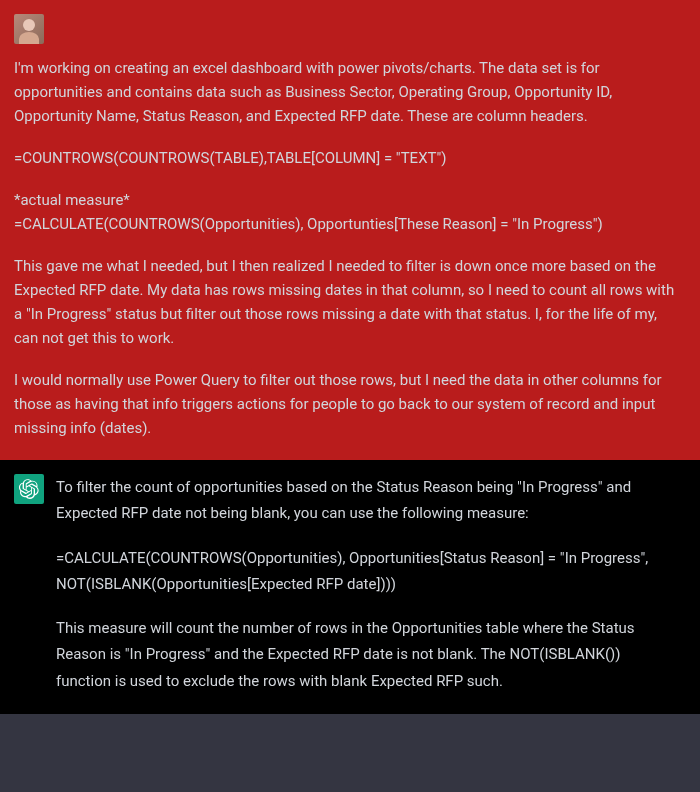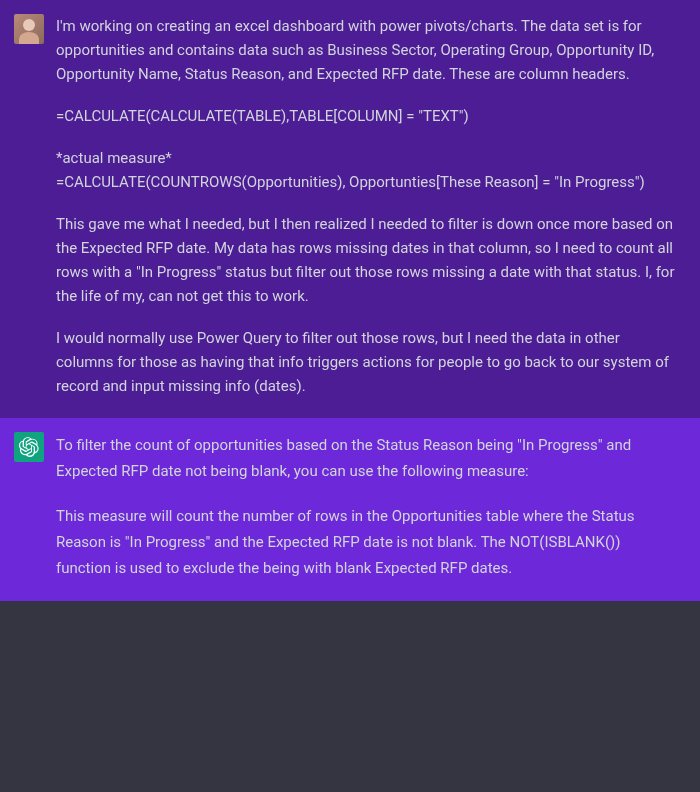--- a/index.html
+++ b/index.html
@@ -14,24 +14,25 @@
       font-family: -apple-system, BlinkMacSystemFont, "Segoe UI", Roboto, Helvetica, Arial, sans-serif;
       color: #d1d5db;
       overflow: hidden;
     }
     .message {
       padding: 14px 14px 20px 14px;
       display: flex;
       gap: 12px;
     }
     .message.user {
-      background: #4c1d95;
+      background: #b91c1c;
+      flex-direction: column;
     }
     .message.assistant {
-      background: #6d28d9;
+      background: #000000;
     }
     .avatar {
       width: 30px;
       height: 30px;
       flex-shrink: 0;
       border-radius: 2px;
       display: flex;
       align-items: center;
       justify-content: center;
     }
@@ -83,33 +84,34 @@
       line-height: 1.75;
     }
   </style>
 </head>
 <body>
 
 <div class="message user">
   <div class="avatar user-avatar"></div>
   <div class="content">
     <p>I'm working on creating an excel dashboard with power pivots/charts.   The data set is for opportunities and contains data such as Business Sector, Operating Group, Opportunity ID, Opportunity Name, Status Reason, and Expected RFP date.   These are column headers.</p>
-    <p>=CALCULATE(CALCULATE(TABLE),TABLE[COLUMN] = "TEXT")</p>
+    <p>=COUNTROWS(COUNTROWS(TABLE),TABLE[COLUMN] = "TEXT")</p>
     <p>
       <span>*actual measure*</span><br>
       <span>=CALCULATE(COUNTROWS(Opportunities), Opportunties[These Reason] = "In Progress")</span>
     </p>
     <p>This gave me what I needed, but I then realized I needed to filter is down once more based on the Expected RFP date.   My data has rows missing dates in that column, so I need to count all rows with a "In Progress" status but filter out those rows missing a date with that status.  I, for the life of my, can not get this to work.</p>
     <p>I would normally use Power Query to filter out those rows, but I need the data in other columns for those as having that info triggers actions for people to go back to our system of record and input missing info (dates).</p>
   </div>
 </div>
 
 <div class="message assistant">
   <div class="avatar ai-avatar">
     <svg viewBox="0 0 41 41" fill="none" xmlns="http://www.w3.org/2000/svg">
       <path d="M37.5 16.8c.9-2.7.6-5.7-.9-8.1-2.2-3.9-6.7-5.9-11-4.9C23.7 1.6 20.8.3 17.8.4c-4.5-.1-8.5 2.8-9.9 7.1-2.8.6-5.2 2.3-6.6 4.8-2.3 3.9-1.8 8.8 1.3 12.1-.9 2.7-.6 5.7.9 8.1 2.2 3.9 6.7 5.9 11 4.9 1.9 2.2 4.8 3.5 7.8 3.4 4.5.1 8.5-2.8 9.9-7.1 2.8-.6 5.2-2.3 6.6-4.8 2.3-3.9 1.8-8.8-1.3-12.1zM22.3 38.1c-1.8 0-3.6-.6-5-1.8l.2-.1 8.3-4.8c.4-.2.7-.7.7-1.2V18.5l3.5 2c0 0 .1.1.1.1v9.7c0 4.3-3.5 7.8-7.8 7.8zM5.5 30.9c-.9-1.6-1.2-3.4-.9-5.2l.2.1 8.3 4.8c.4.2.9.2 1.4 0l10.1-5.8v4.1c0 .1 0 .1-.1.1l-8.4 4.8c-3.7 2.2-8.5.9-10.6-2.9zM3.3 12.8c.9-1.6 2.4-2.8 4.1-3.4v9.9c0 .5.3.9.7 1.2l10.1 5.8-3.5 2c0 0-.1 0-.1 0L6.2 23.5c-3.7-2.2-5-6.9-2.9-10.7zM32.2 19.5L22.1 13.7l3.5-2c0 0 .1 0 .1 0l8.4 4.8c3.7 2.2 5 6.9 2.8 10.7-.9 1.6-2.4 2.8-4.1 3.4V20.7c0-.5-.2-.9-.6-1.2zm3.5-5.3l-.2-.1-8.3-4.8c-.4-.2-.9-.2-1.4 0l-10.1 5.8V11c0-.1 0-.1.1-.1l8.4-4.8c3.7-2.2 8.5-.9 10.6 2.8.9 1.6 1.2 3.4.9 5.3zm-21.9 7.2l-3.5-2c0 0-.1-.1-.1-.1V9.6c0-4.3 3.5-7.8 7.8-7.8 1.8 0 3.6.6 5 1.8l-.2.1-8.3 4.8c-.4.2-.7.7-.7 1.2v11.7zm1.9-4.1l4.5-2.6 4.5 2.6v5.2l-4.5 2.6-4.5-2.6v-5.2z" fill="white"></path>
     </svg>
   </div>
   <div class="content">
     <p>To filter the count of opportunities based on the Status Reason being "In Progress" and Expected RFP date not being blank, you can use the following measure:</p>
-    <p>This measure will count the number of rows in the Opportunities table where the Status Reason is "In Progress" and the Expected RFP date is not blank. The NOT(ISBLANK()) function is used to exclude the being with blank Expected RFP dates.</p>
+    <p>=CALCULATE(COUNTROWS(Opportunities), Opportunities[Status Reason] = "In Progress", NOT(ISBLANK(Opportunities[Expected RFP date])))</p>
+    <p>This measure will count the number of rows in the Opportunities table where the Status Reason is "In Progress" and the Expected RFP date is not blank. The NOT(ISBLANK()) function is used to exclude the rows with blank Expected RFP such.</p>
   </div>
 </div>
 
 </body></html>

